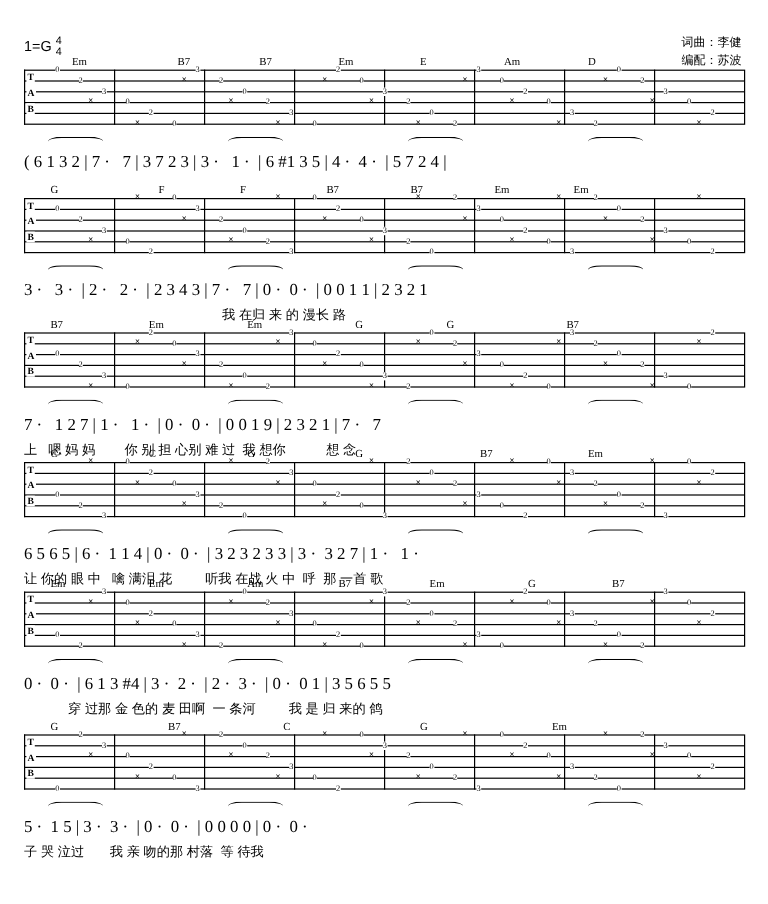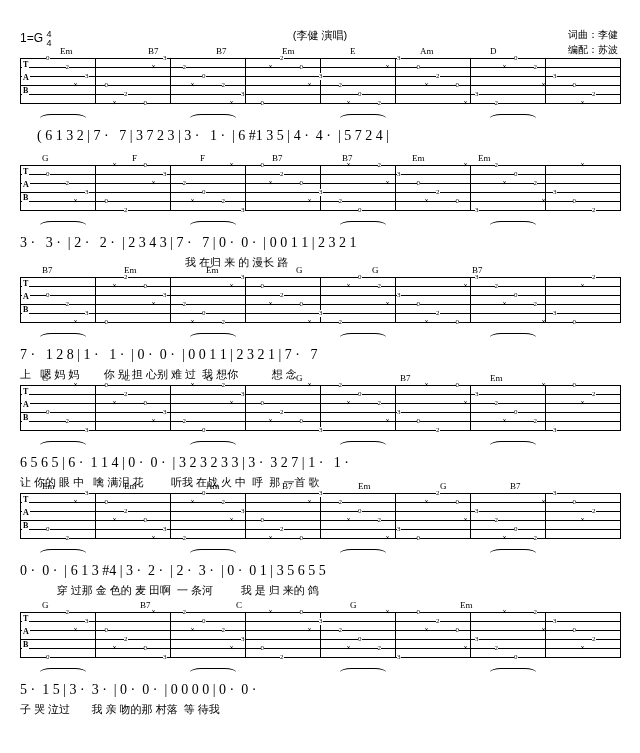--- a/index.html
+++ b/index.html
@@ -77,21 +77,20 @@
     font-size:11px;white-space:pre;
     font-family:"Liberation Sans", sans-serif;
   }
 </style>
 </head>
 <body>
 
 <div class="sheet">
 
 
-  <div class="subtitle">(李健 演唱)</div>
 
   <div class="key">
     <span>1=</span><span>G</span>
     <span class="frac">
       <span>4</span><br>
       <span>4</span>
     </span>
   </div>
 
   <div class="credit c1">词曲：李健</div>
@@ -167,21 +166,21 @@
           <div class="fretnum" style="left: 533px; top: 15px;">3</div>
           <div class="fretnum" style="left: 552.5px; top: 24px;">0</div>
           <div class="xmark" style="left: 560.5px; top: 41px;">×</div>
           <div class="fretnum" style="left: 572px; top: 33px;">2</div>
         </div>
       </div>
       <div class="slur" style="left: 40px; top: 114px; width: 46px;"></div>
       <div class="slur" style="left: 190px; top: 114px; width: 46px;"></div>
       <div class="slur" style="left: 340px; top: 114px; width: 46px;"></div>
       <div class="slur" style="left: 490px; top: 114px; width: 46px;"></div>
-      <div class="notes" style="top: 128px; margin-left: 17px;">( 6 1 3 2 | 7 ·   7 | 3 7 2 3 | 3 ·   1 ·  | 6 #1 3 5 | 4 ·  4 ·  | 5 7 2 4 |</div>
+      <div class="notes" style="top: 128px;">( 6 1 3 2 | 7 ·   7 | 3 7 2 3 | 3 ·   1 ·  | 6 #1 3 5 | 4 ·  4 ·  | 5 7 2 4 |</div>
       <div class="chordname" style="left: 42px; top: 153px;">G</div>
       <div class="chordname" style="left: 132px; top: 153px;">F</div>
       <div class="chordname" style="left: 200px; top: 153px;">F</div>
       <div class="chordname" style="left: 272px; top: 153px;">B7</div>
       <div class="chordname" style="left: 342px; top: 153px;">B7</div>
       <div class="chordname" style="left: 412px; top: 153px;">Em</div>
       <div class="chordname" style="left: 478px; top: 153px;">Em</div>
       <div class="tab-block" style="top: 165px;">
         <div class="tab-lines">
           <div class="ln"></div>
@@ -321,21 +320,21 @@
           <div class="fretnum" style="left: 533px; top: 33px;">3</div>
           <div class="fretnum" style="left: 552.5px; top: 42px;">0</div>
           <div class="xmark" style="left: 560.5px; top: 5px;">×</div>
           <div class="fretnum" style="left: 572px; top: -3px;">2</div>
         </div>
       </div>
       <div class="slur" style="left: 40px; top: 333px; width: 46px;"></div>
       <div class="slur" style="left: 190px; top: 333px; width: 46px;"></div>
       <div class="slur" style="left: 340px; top: 333px; width: 46px;"></div>
       <div class="slur" style="left: 490px; top: 333px; width: 46px;"></div>
-      <div class="notes" style="top: 347px;">7 ·   1 2 8 | 1 ·   1 ·  | 0 ·  0 ·  | 0 0 1 1 | 2 3 2 1 | 7 ·   7</div>
+      <div class="notes" style="top: 347px;">7 ·   1 2 7 | 1 ·   1 ·  | 0 ·  0 ·  | 0 0 1 9 | 2 3 2 1 | 7 ·   7</div>
       <div class="lyrics" style="top: 367px;">上   嗯 妈 妈        你 别 担 心别 难 过  我 想你           想 念</div>
       <div class="chordname" style="left: 42px; top: 373px;">C</div>
       <div class="chordname" style="left: 124px; top: 373px;">C</div>
       <div class="chordname" style="left: 206px; top: 373px;">G</div>
       <div class="chordname" style="left: 296px; top: 373px;">G</div>
       <div class="chordname" style="left: 400px; top: 373px;">B7</div>
       <div class="chordname" style="left: 490px; top: 373px;">Em</div>
       <div class="tab-block" style="top: 385px;">
         <div class="tab-lines">
           <div class="ln"></div>

